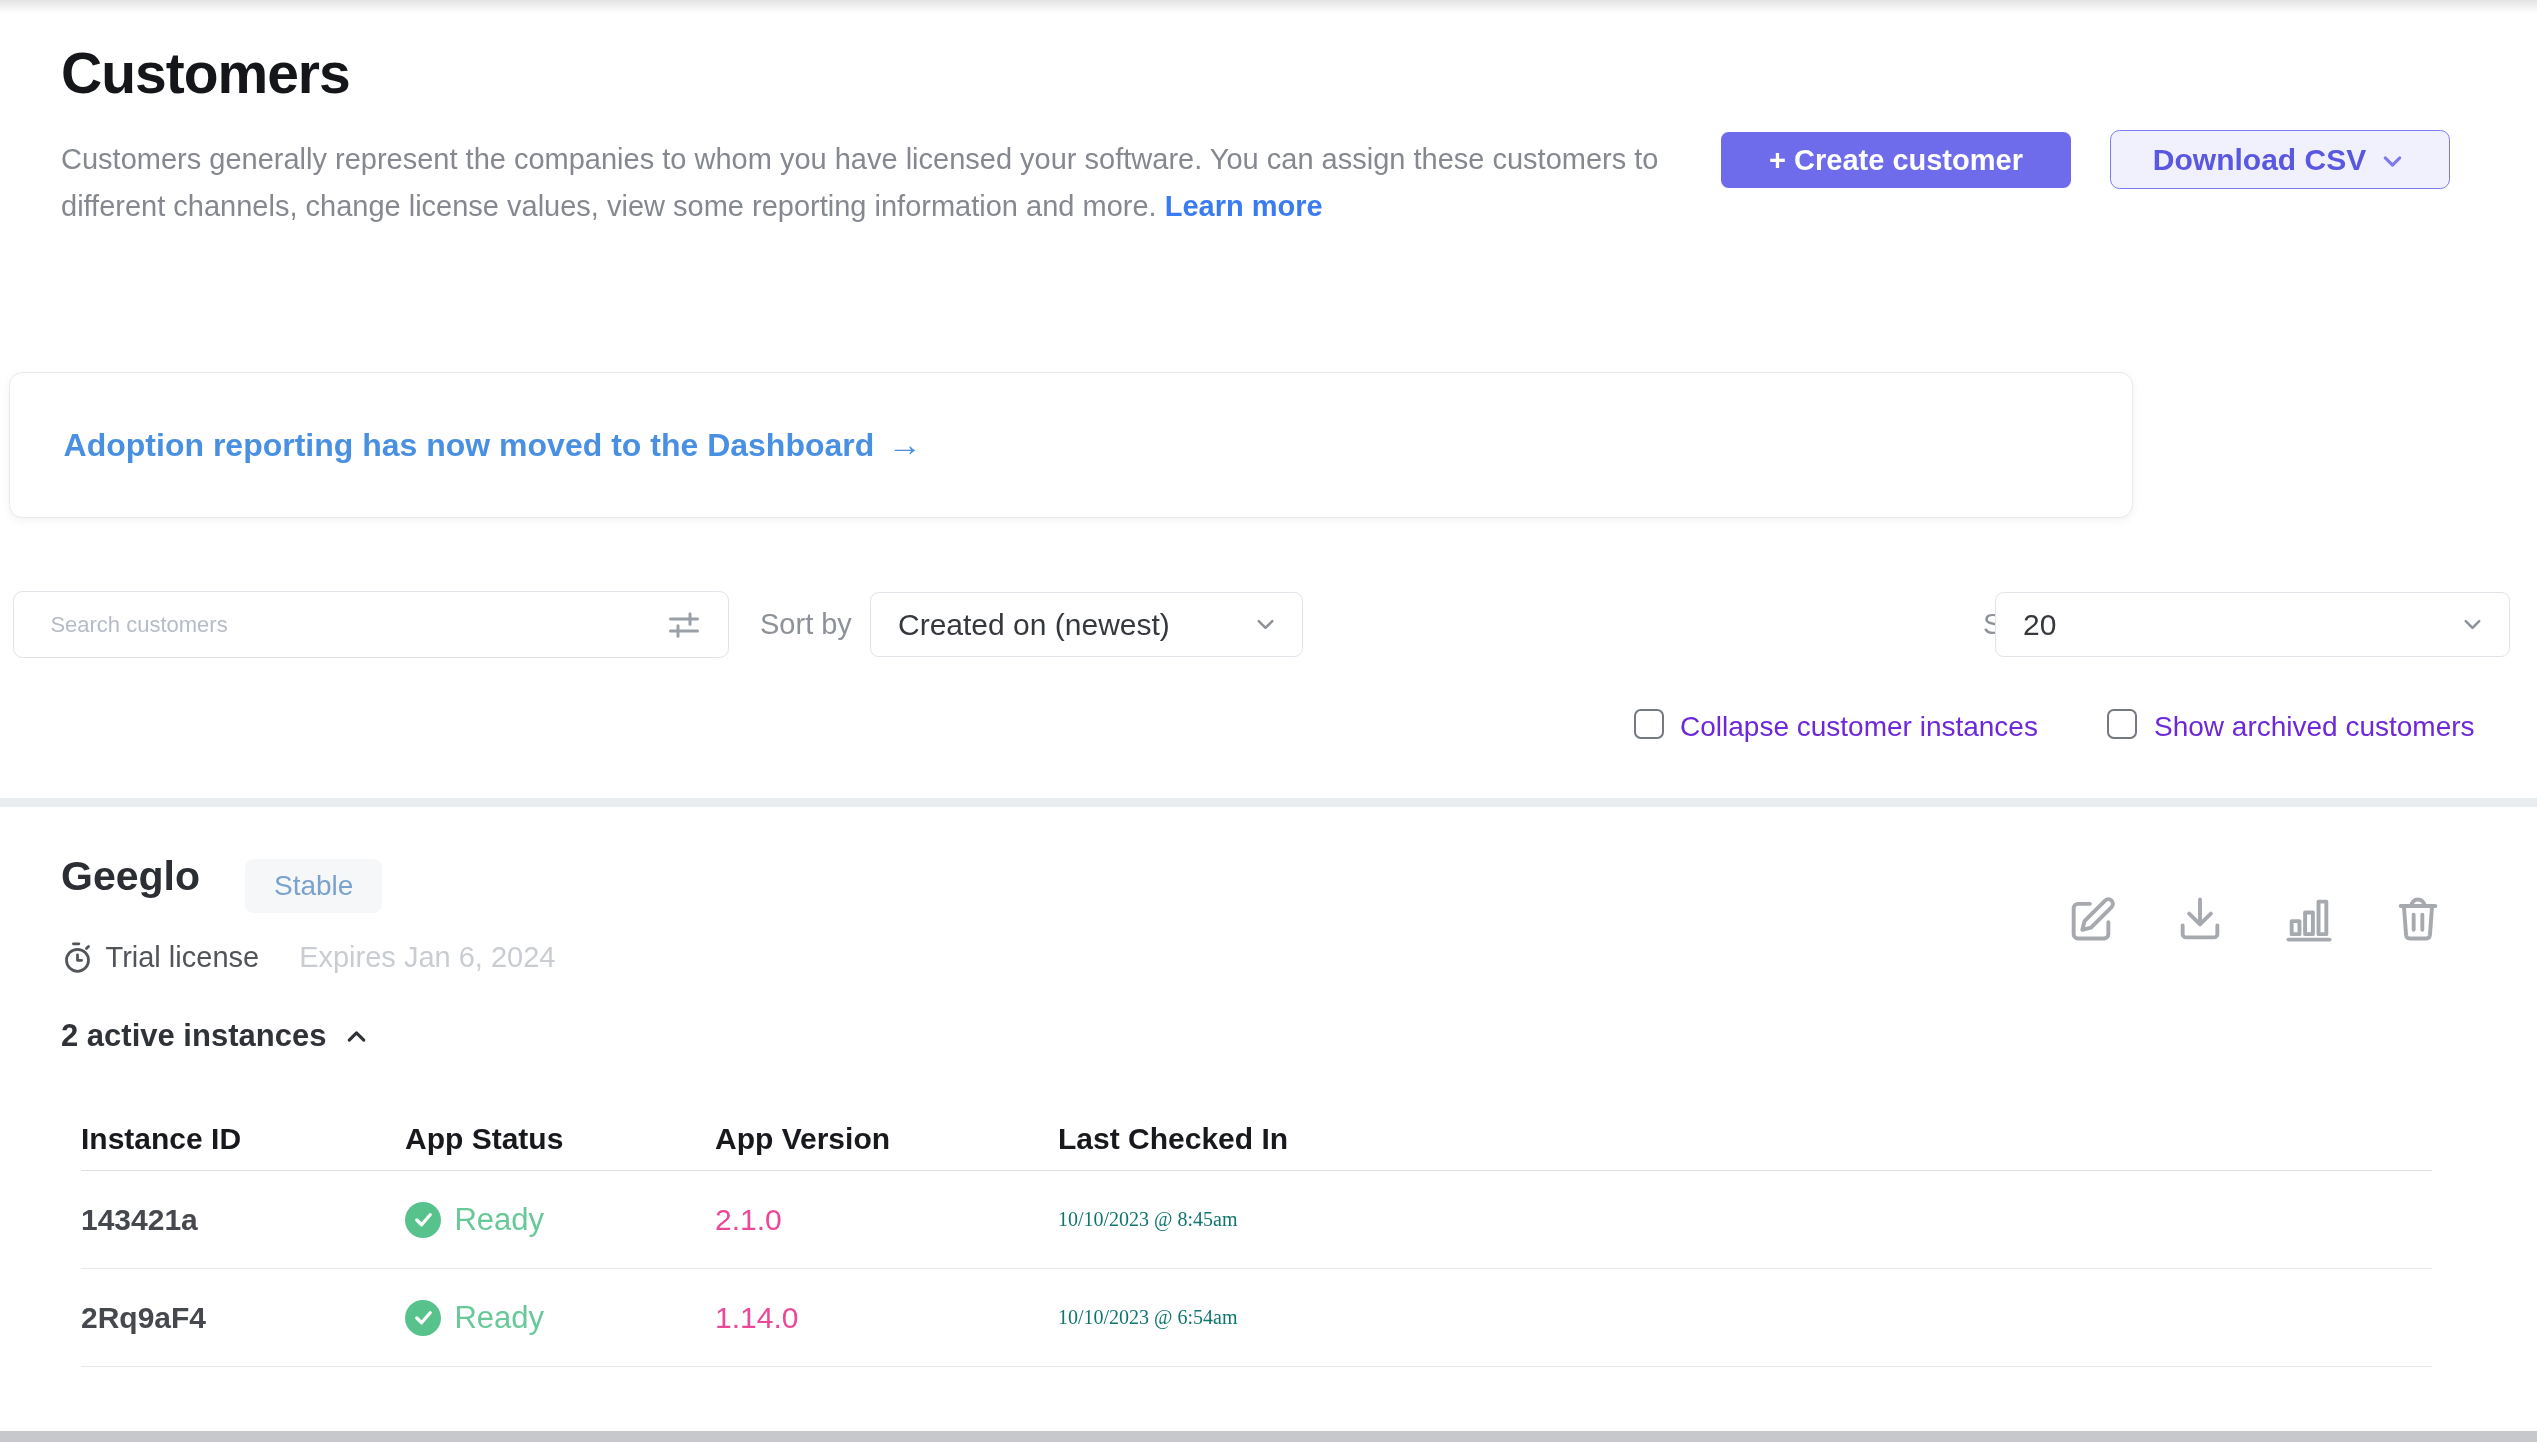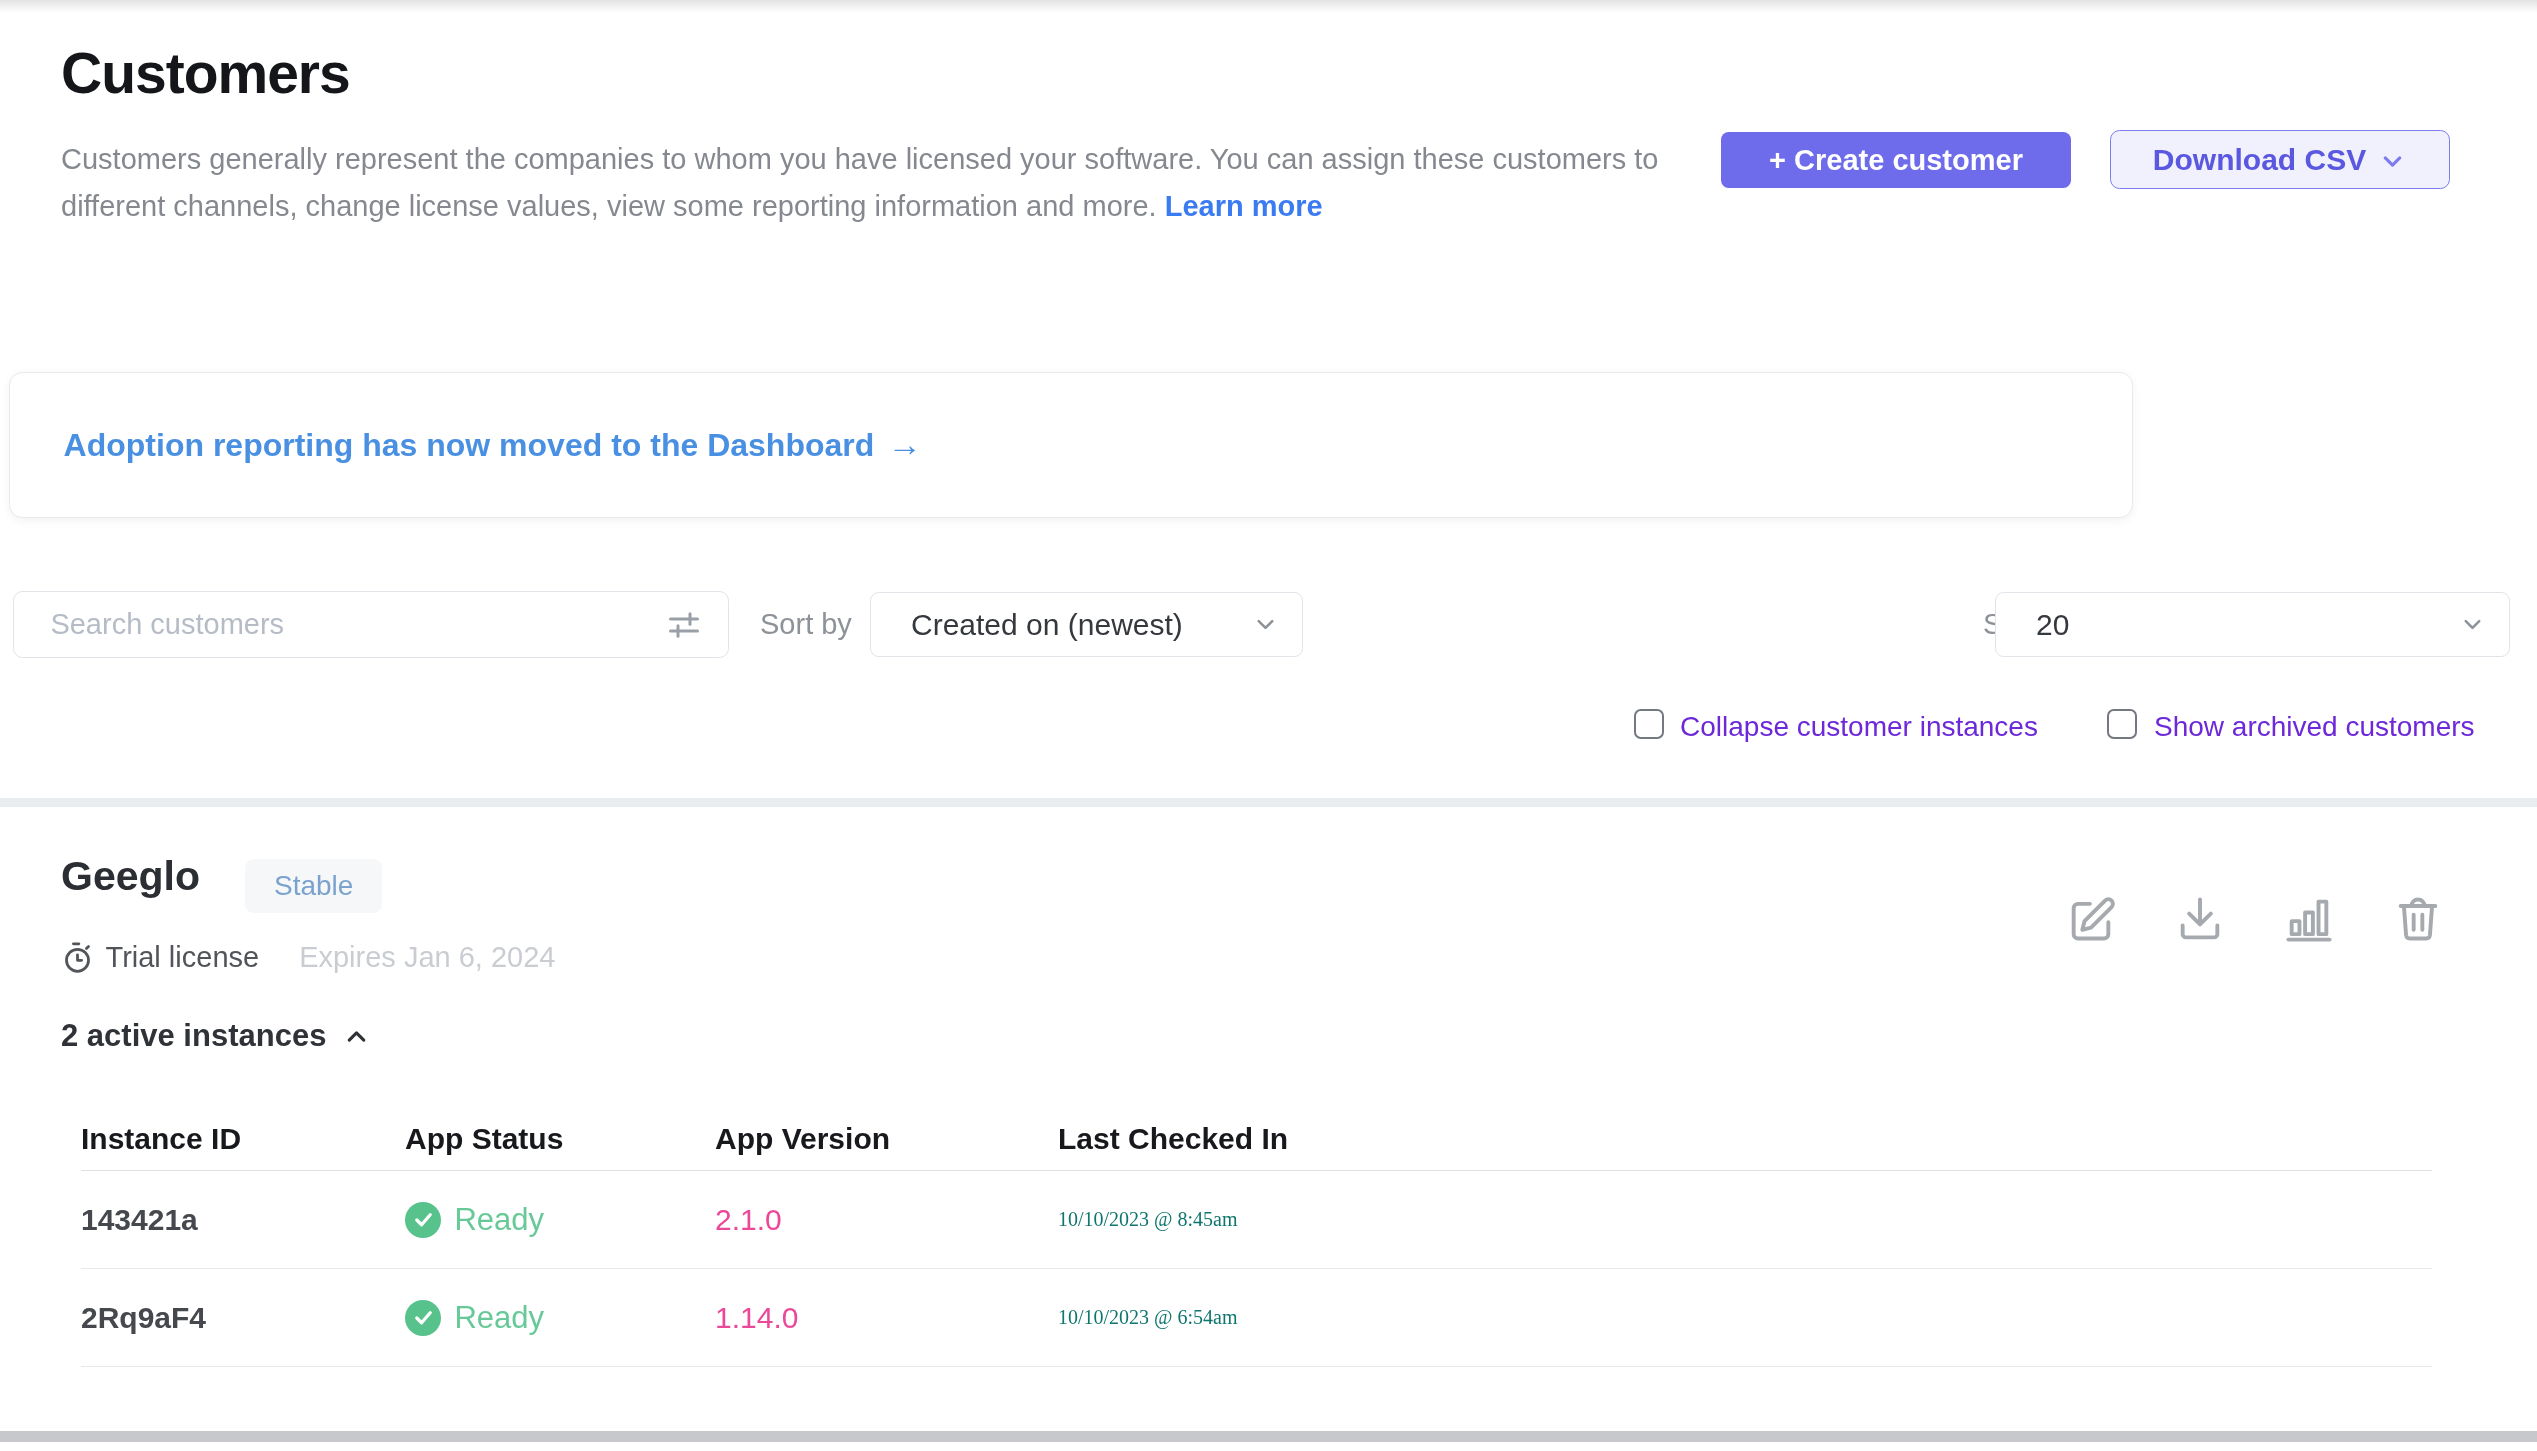--- a/index.html
+++ b/index.html
@@ -32,28 +32,28 @@
   .banner { position:absolute; left:8.6px; top:372px; width:2124px; height:146px;
     background:#fff; border:1px solid #e7e9eb; border-radius:13.4px;
     box-shadow:0 2.9px 9.6px rgba(0,0,0,0.05); display:flex; align-items:center; }
   .banner-link { margin-left:54px; font-size:32px; font-weight:700; color:#4a90e2;
     display:flex; align-items:center; gap:13.4px; cursor:pointer; }
   .banner-arrow { font-size:34px; font-weight:400; position:relative; top:-1px; }
 
   
   .search-wrap { position:absolute; left:13.4px; top:591px; width:716px; height:67px; }
   .search-input { width:100%; height:100%; border:1.9px solid #e0e3e7; border-radius:9.6px;
-    font-size:29px; color:#3a3d42; padding:0 77px 0 36px; outline:none; font-family:inherit; }
+    font-size:22px; color:#3a3d42; padding:0 77px 0 36px; outline:none; font-family:inherit; }
   .search-input::placeholder { color:#b6bcc6; }
   .sliders-icon { position:absolute; right:27px; top:16.3px; cursor:pointer; }
 
   .sort-label { position:absolute; left:760px; top:608px; font-size:29px; color:#8d9299; }
   .select-box { position:absolute; height:65px; border:1.9px solid #e0e3e7; border-radius:8.6px;
     background:#fff; display:flex; align-items:center; justify-content:space-between;
-    padding:0 23px 0 40px; font-size:30px; color:#35383d; cursor:pointer; }
+    padding:0 23px 0 27px; font-size:30px; color:#35383d; cursor:pointer; }
   .sort-select { left:870px; top:592px; width:433px; }
   .show-label { position:absolute; left:1983px; top:608px; font-size:29px; color:#8d9299; }
   .show-select { left:1995px; top:592px; width:515px; }
 
   .checkbox-row { position:absolute; left:0; top:709px; width:2538px; height:34px; }
   .checkbox { position:absolute; width:30px; height:30px; border:2.4px solid #74797f;
     border-radius:6.7px; background:#fff; cursor:pointer; }
   .cb-label { position:absolute; font-size:28px; color:#6d28d9; top:1.9px; cursor:default; }
   .cb1 { left:1634px; } .cb1-label { left:1680px; }
   .cb2 { left:2107px; } .cb2-label { left:2154px; }

